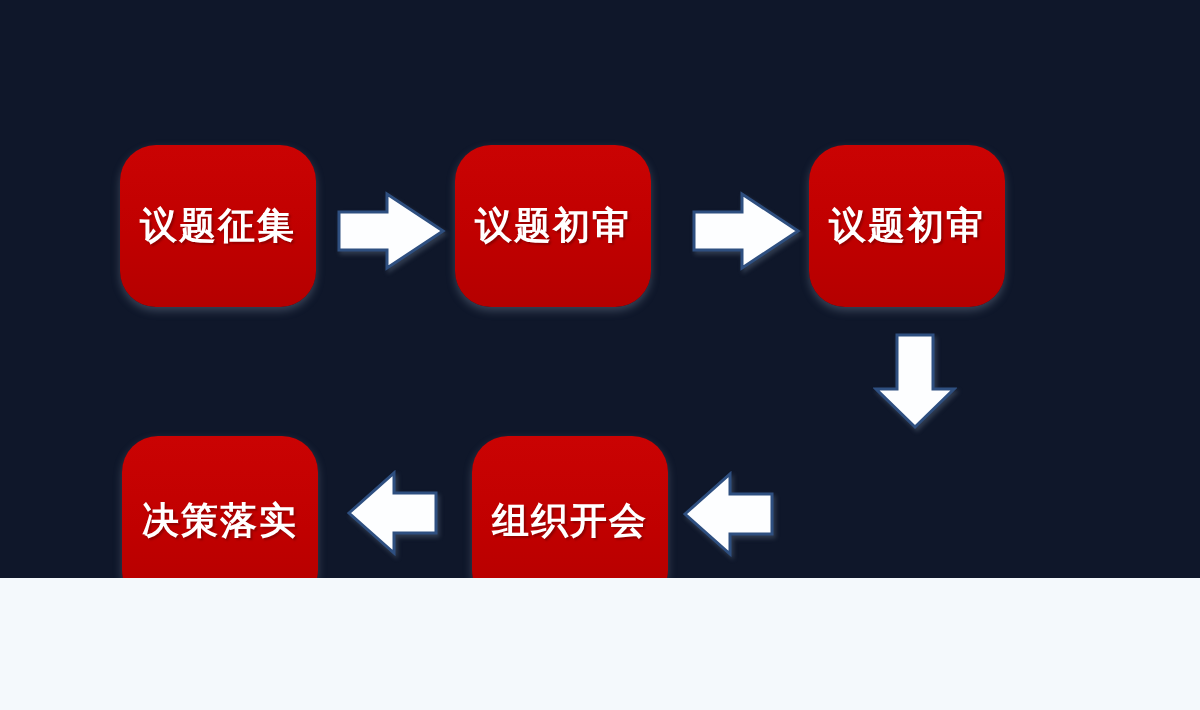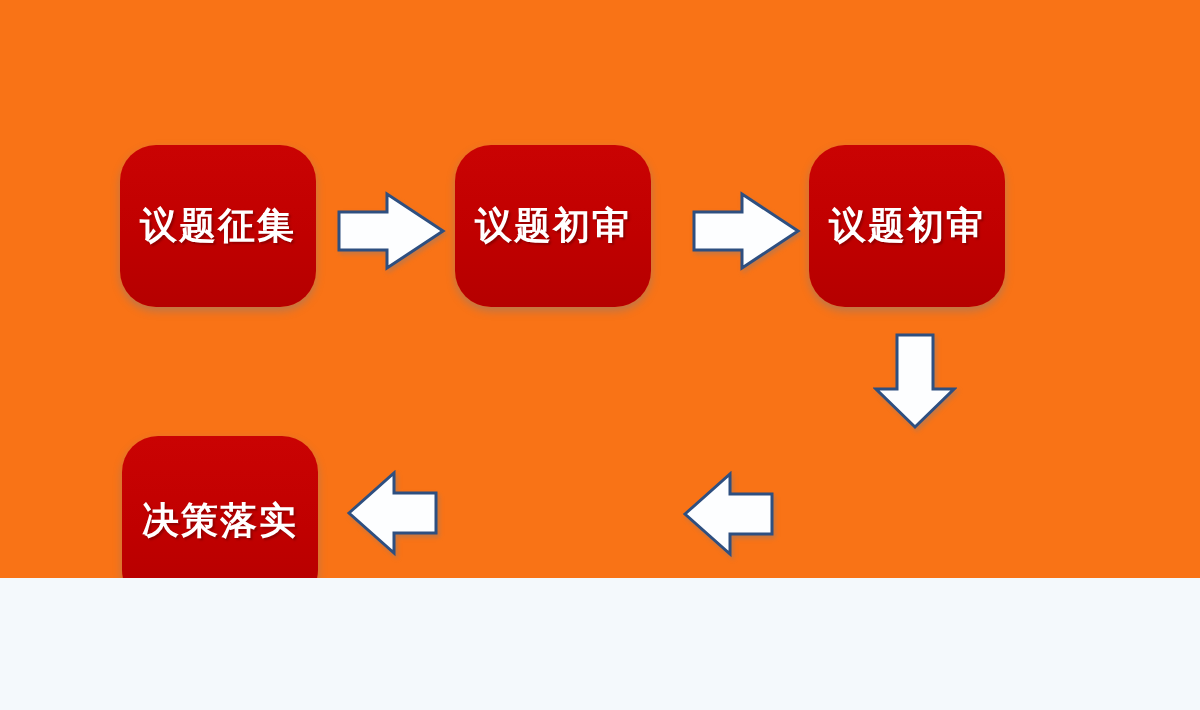--- a/index.html
+++ b/index.html
@@ -5,21 +5,21 @@
   html, body {
     margin: 0;
     padding: 0;
     background: #f4f9fc;
     font-family: "Liberation Serif", "DejaVu Serif", serif;
   }
   .canvas {
     position: relative;
     width: 1200px;
     height: 578px;
-    background: #f97316;
+    background: #0f172a;
     overflow: hidden;
   }
   .node {
     position: absolute;
     width: 196px;
     border-radius: 36px;
     background: linear-gradient(180deg, #ca0303 0%, #c00000 55%, #b50000 100%);
     box-shadow: 0 4px 8px rgba(110, 125, 145, 0.45);
     display: flex;
     align-items: center;
@@ -79,20 +79,23 @@
 
   <svg class="arrow" style="left:873px; top:333px;" width="84" height="97" viewBox="0 0 84 97">
     <polygon points="24,2 60,2 60,56 81,56 42,94 3,56 24,56"></polygon>
   </svg>
 
 
   <svg class="arrow" style="left:682px; top:471px;" width="93" height="87" viewBox="0 0 93 87">
     <polygon points="3,43 48,3 48,23 90,23 90,63 48,63 48,83"></polygon>
   </svg>
 
+  <div class="node row2 col-d">
+    <span class="node-label">组织开会</span>
+  </div>
 
   <svg class="arrow" style="left:346px; top:470px;" width="93" height="87" viewBox="0 0 93 87">
     <polygon points="3,43 48,3 48,23 90,23 90,63 48,63 48,83"></polygon>
   </svg>
 
   <div class="node row2 col-e">
     <span class="node-label">决策落实</span>
   </div>
 
 </div>

